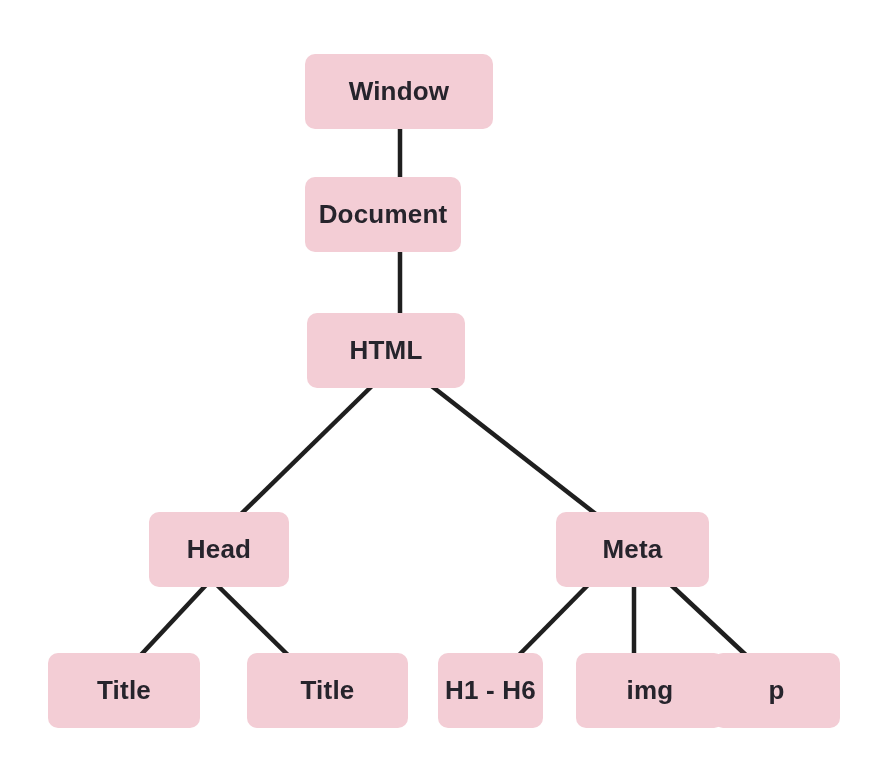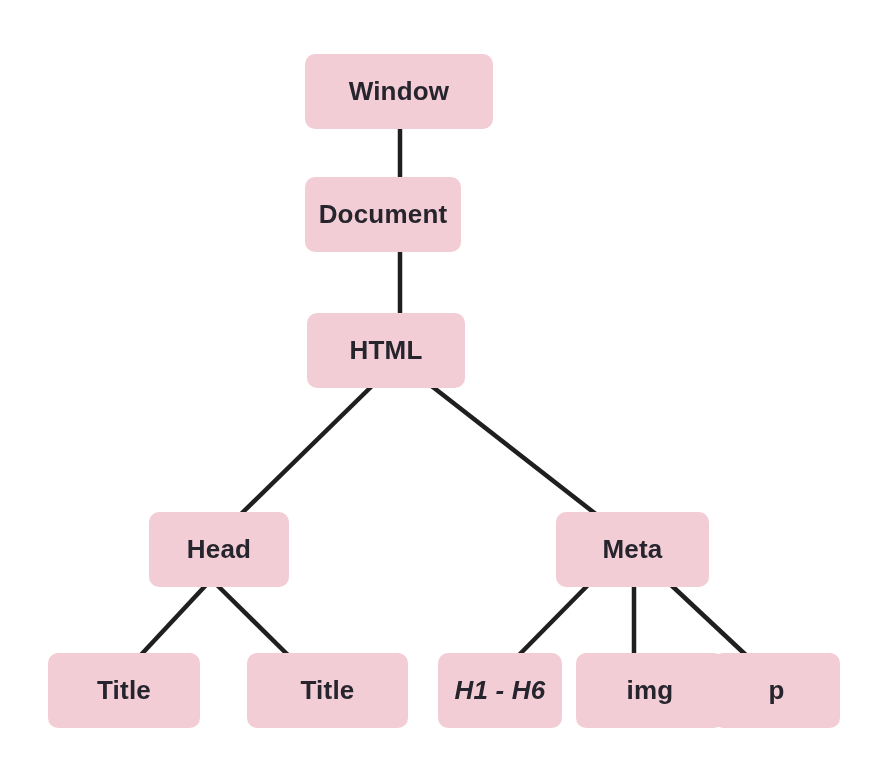--- a/index.html
+++ b/index.html
@@ -80,21 +80,21 @@
   </div>
 
   <div class="node" style="left:48px;  top:653px; width:152px;">
     <span>Title</span>
   </div>
 
   <div class="node" style="left:247px; top:653px; width:161px;">
     <span>Title</span>
   </div>
 
-  <div class="node" style="left:438px; top:653px; width:124px;font-style:italic;">
+  <div class="node" style="left:438px; top:653px; width:105px;">
     <span>H1 - H6</span>
   </div>
 
   <div class="node" style="left:576px; top:653px; width:148px;">
     <span>img</span>
   </div>
 
   <div class="node" style="left:713px; top:653px; width:127px;">
     <span>p</span>
   </div>

